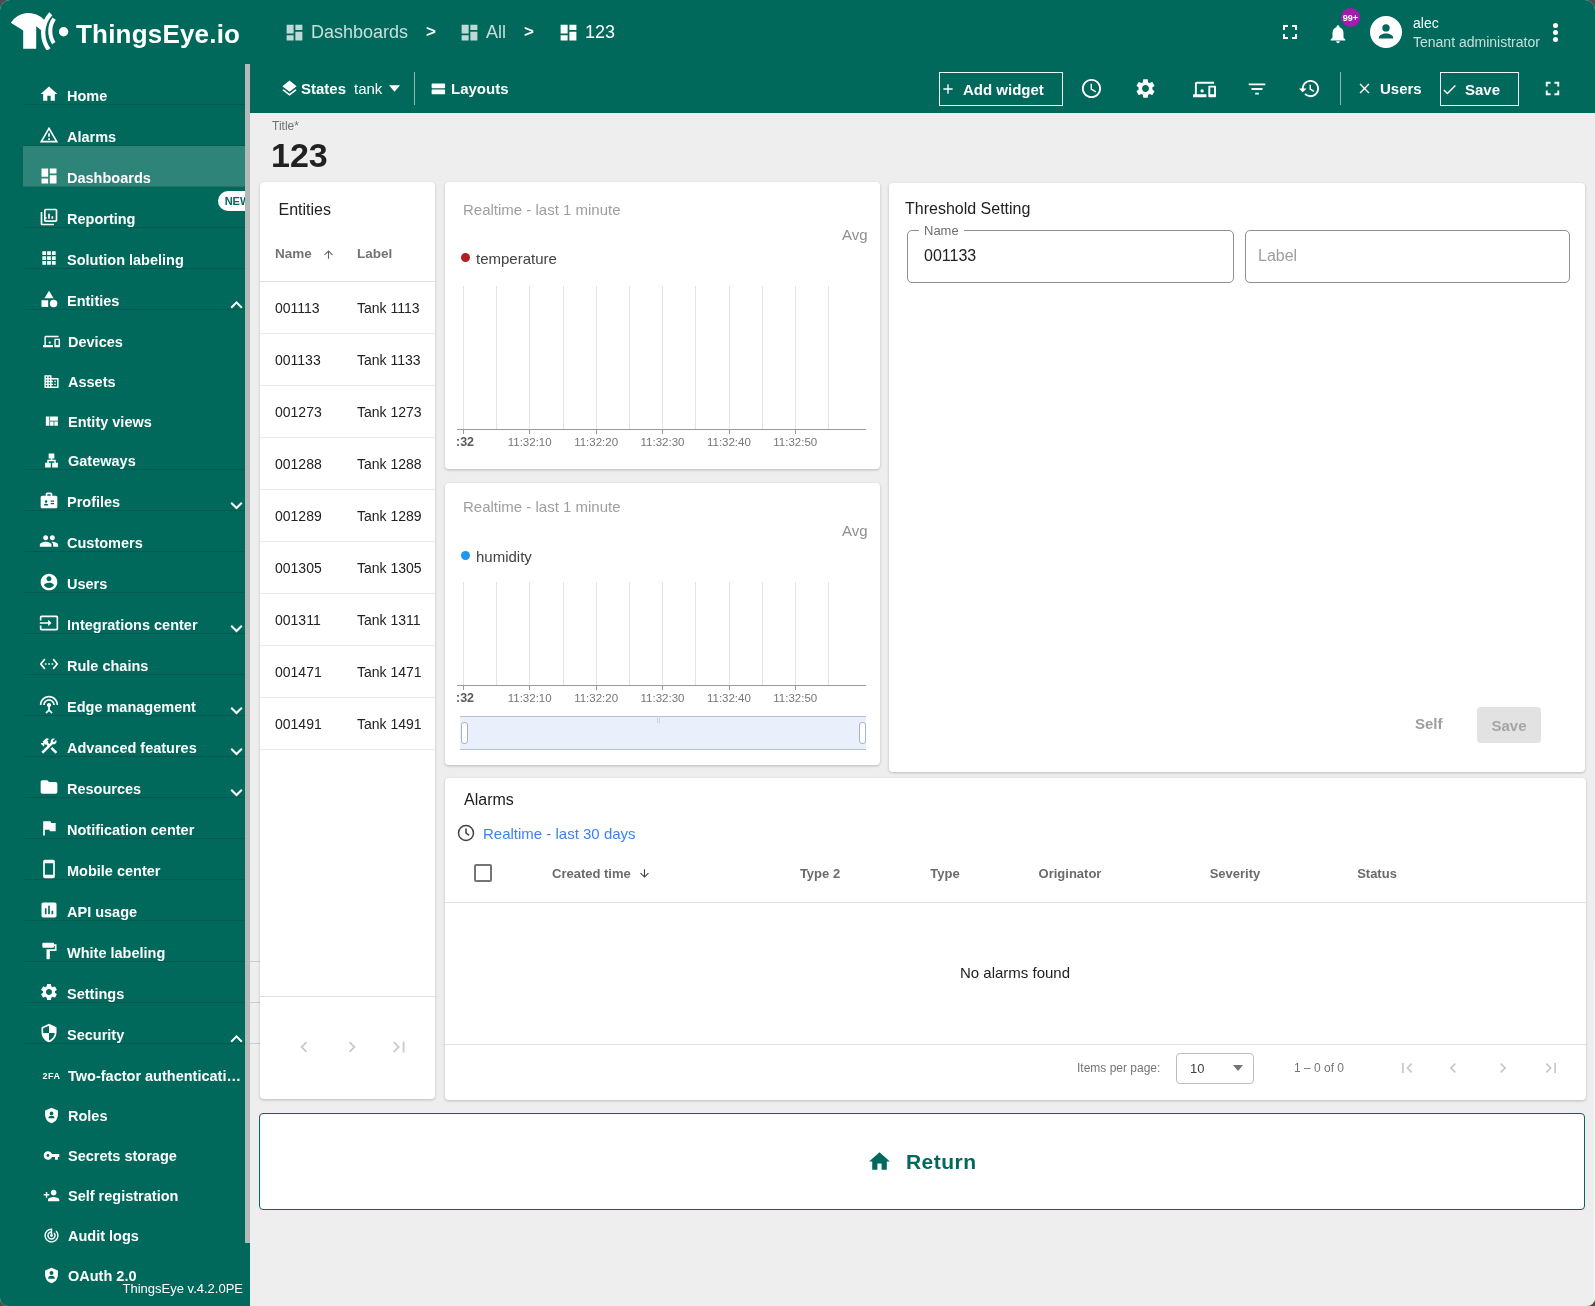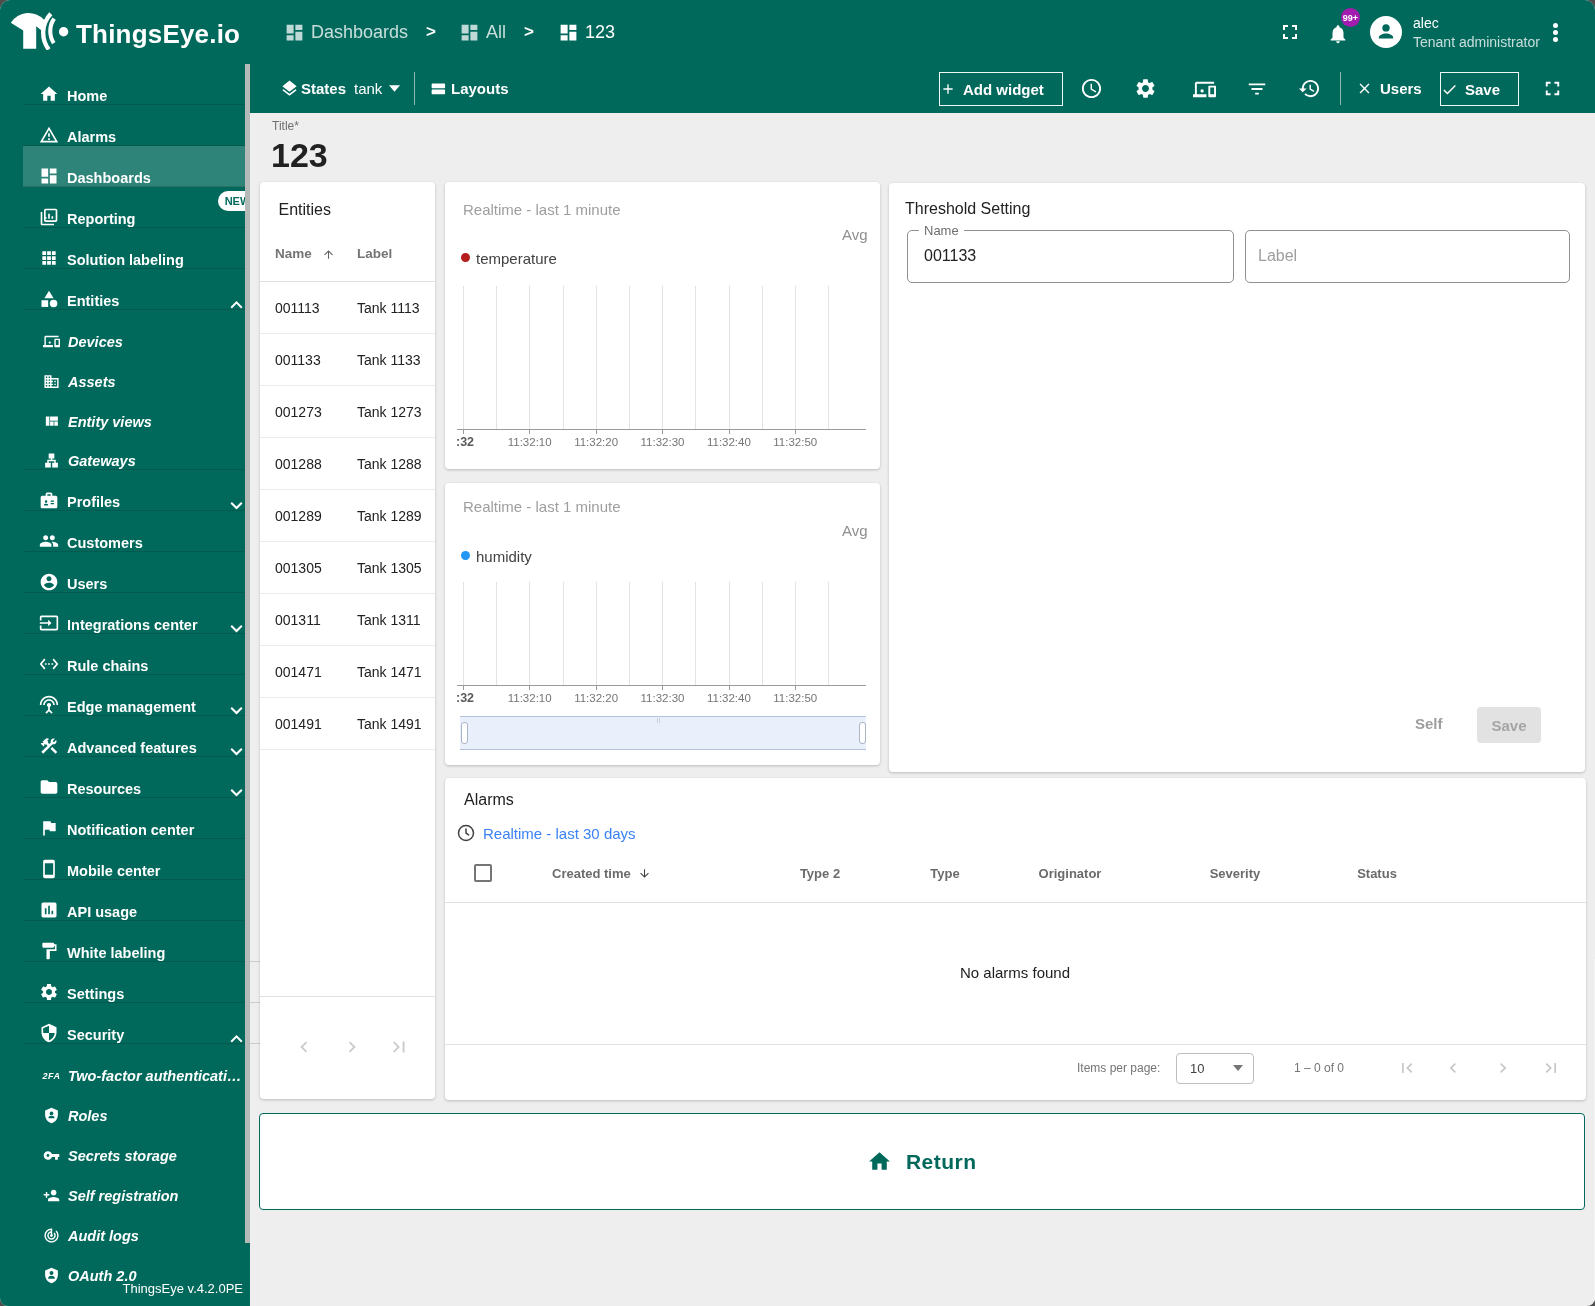--- a/index.html
+++ b/index.html
@@ -13,21 +13,21 @@
   .crumb { position:absolute; top:0; height:64px; display:flex; align-items:center; color:rgba(255,255,255,0.78); font-size:18px; font-weight:500; }
   .crumb.last { color:#fff; }
   .crumb-sep { position:absolute; top:0; height:64px; display:flex; align-items:center; color:#fff; font-size:17px; font-weight:700; }
   .hdr-name { position:absolute; left:1413px; top:15px; color:#fff; font-size:14px; }
   .hdr-role { position:absolute; left:1413px; top:34px; color:rgba(255,255,255,0.78); font-size:14px; }
   
   .sidebar { position:absolute; left:0; top:64px; width:250px; height:1242px; background:#00695c; }
   .mi { position:absolute; left:0; width:250px; height:41px; display:flex; align-items:flex-end;
         padding-left:16px; color:#fff; font-size:14.5px; font-weight:700; border-bottom:1px solid rgba(0,0,0,0.14);margin-left:23px; }
   .mi svg, .mi .micon { flex:0 0 auto; margin-right:8px; }
-  .mi.sub { height:40px; padding-left:20px; border-bottom:none; font-size:14.5px;font-style:italic; }
+  .mi.sub { height:40px; padding-left:20px; border-bottom:none; font-size:14.5px; }
   .mi.sel { background:rgba(255,255,255,0.18); }
   .mi.gend { border-bottom:1px solid rgba(0,0,0,0.14); }
   .caret { position:absolute; right:22px; }
   .newpill { position:absolute; left:195px; top:-100px; width:39px; height:20px; background:#fff; border-radius:10px;
              color:#00695c; font-size:11px; font-weight:700; display:flex; align-items:center; justify-content:center; }
   .sidefoot { position:absolute; left:0; top:1217px; width:243px; text-align:right; color:#fff; font-size:13px; font-weight:400; }
   .sb-thumb { position:absolute; left:245px; top:0; width:5px; height:1179px; background:#b4bab7; }
   
   .toolbar { position:absolute; left:250px; top:64px; width:1345px; height:49px; background:#00695c; }
   .tb-txt { position:absolute; color:#fff; font-size:15px; font-weight:700; top:0; height:49px; display:flex; align-items:center; }

